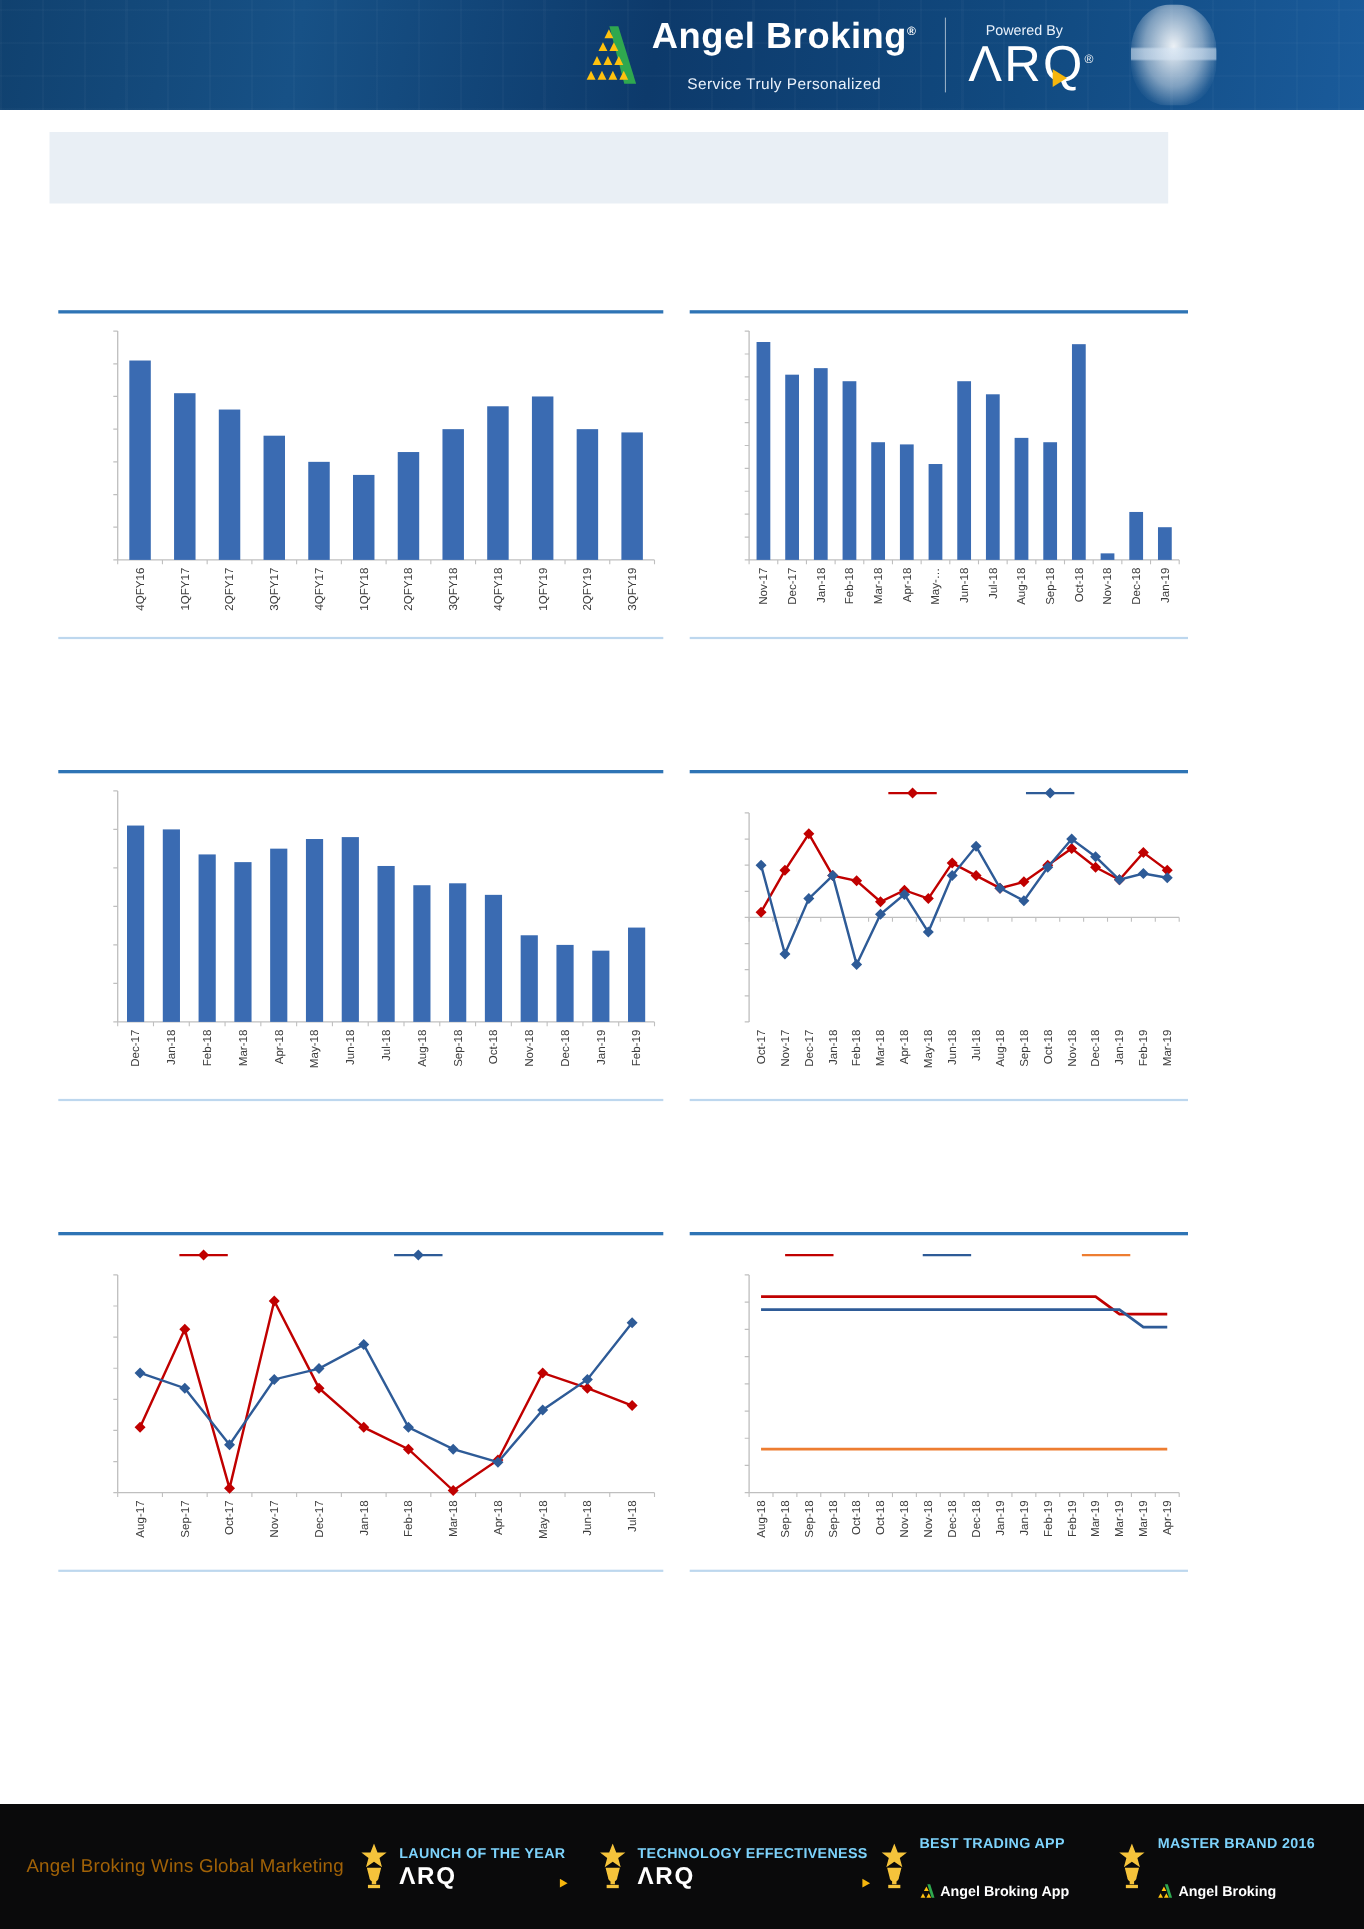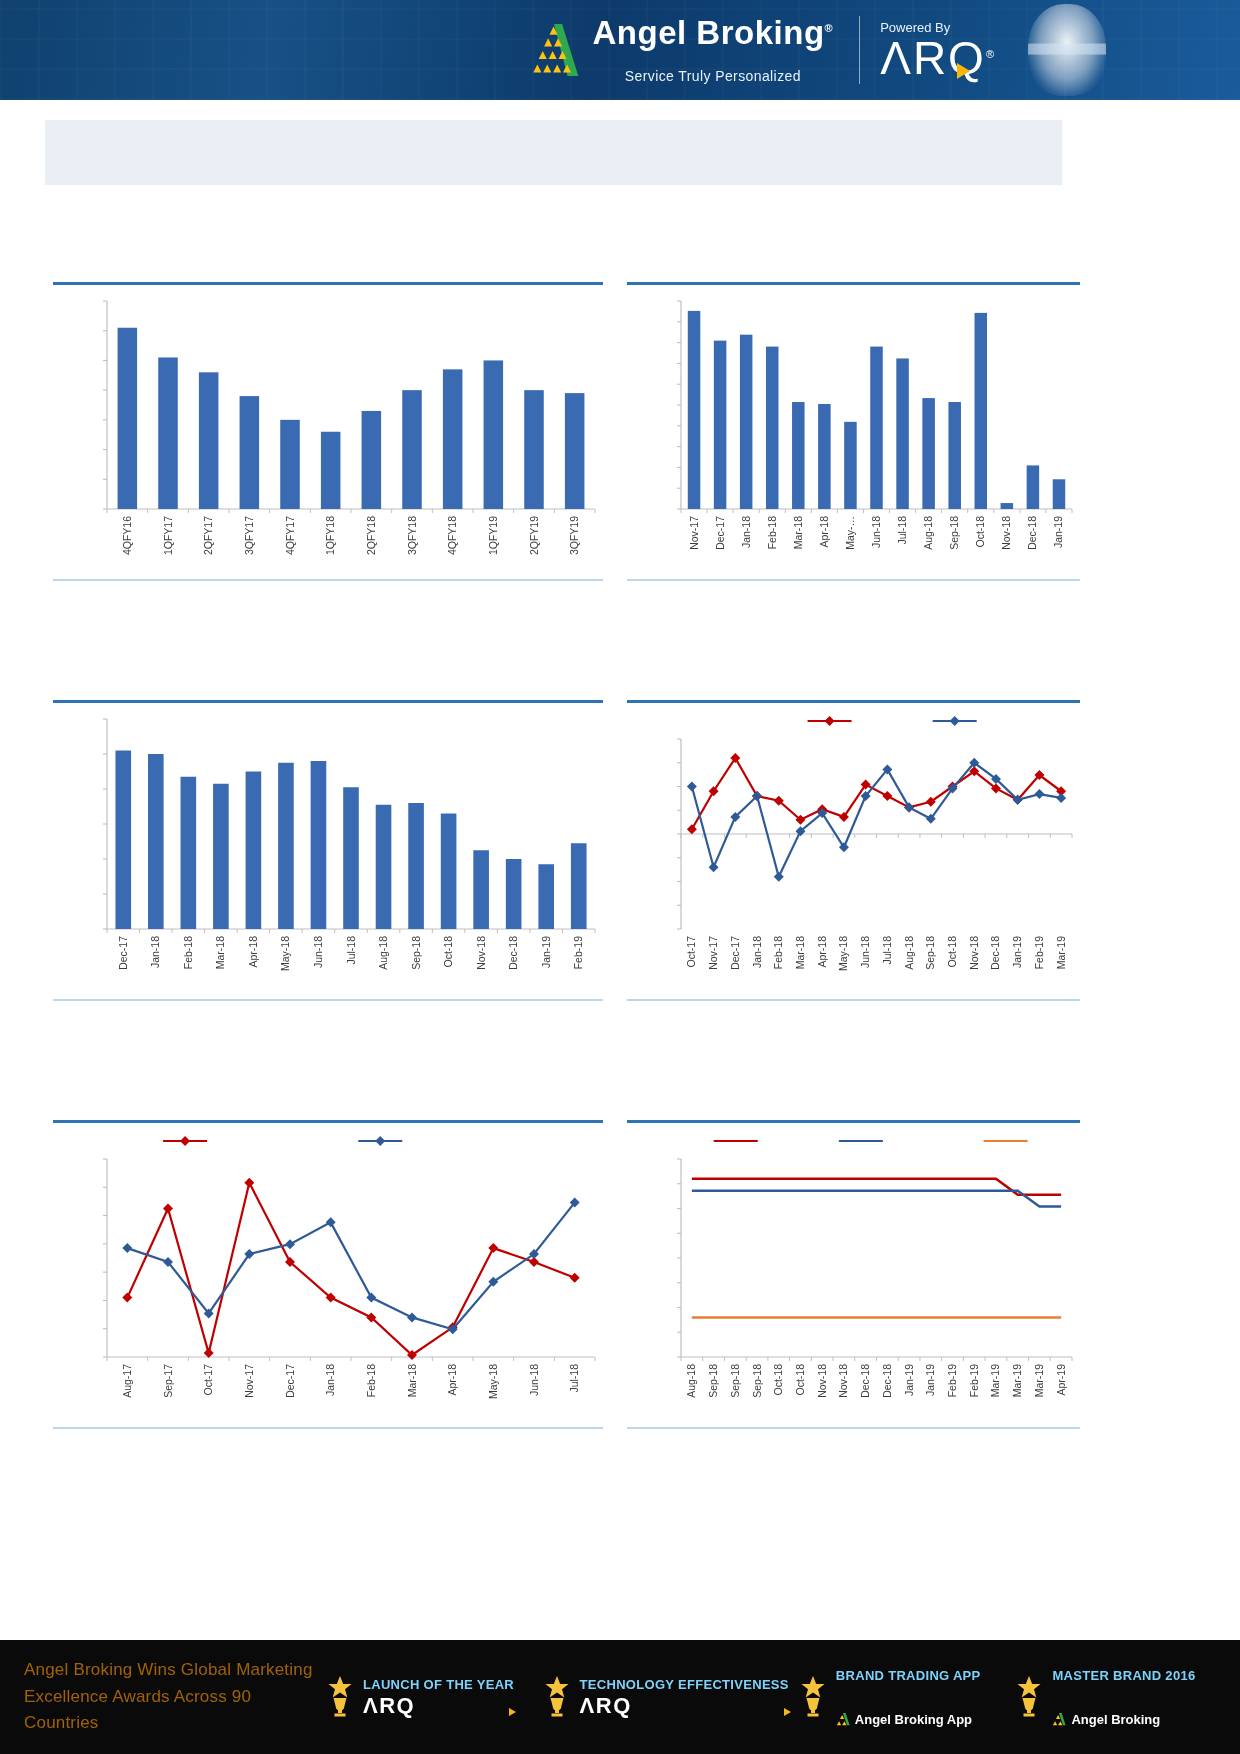--- a/index.html
+++ b/index.html
@@ -16,21 +16,21 @@
     display:flex; align-items:center; position:relative;
   }
   .hdr-spacer { flex:1; }
   .logo-group { display:flex; align-items:center; gap:12px; }
   .brand-col { display:flex; flex-direction:column; align-items:center; }
   .brand { color:#fff; font-size:33px; font-weight:bold; letter-spacing:0.5px; line-height:1.05; white-space:nowrap; }
   .brand sup { font-size:11px; }
   .tagline { color:#e9f1fb; font-size:14px; letter-spacing:0.4px; margin-top:18px; }
   .hdr-divider { width:1px; height:68px; background:rgba(255,255,255,0.55); margin:0 20px 0 26px; }
   .arq-group { display:flex; flex-direction:column; color:#fff; margin-right:18px; }
-  .powered-by { font-size:13px; color:#e9f1fb; margin-left:0; }
+  .powered-by { font-size:13px; color:#e9f1fb; margin-left:16px; }
   .arq-logo { font-size:46px; font-weight:normal; letter-spacing:2px; line-height:1.0; position:relative; display:inline-block; }
   .arq-logo sup { font-size:11px; vertical-align:super; }
   .arq-arrow { position:absolute; right:26px; bottom:2px; width:0; height:0;
     border-top:8px solid transparent; border-bottom:8px solid transparent; border-left:13px solid #f6b60d; }
   .head-gfx { width:78px; height:92px; margin-right:134px; margin-left:14px; border-radius:46% 46% 42% 42%;
     background:
       linear-gradient(0deg, transparent 44%, rgba(215,230,245,0.55) 46%, rgba(215,230,245,0.55) 56%, transparent 58%),
       radial-gradient(ellipse at 50% 42%, rgba(255,255,255,0.92) 0%, rgba(255,255,255,0.45) 48%, rgba(255,255,255,0.08) 72%, transparent 80%);
   }
 
@@ -533,21 +533,20 @@
           <line x1="356.53" y1="18" x2="400.53" y2="18" stroke="#ed7d31" stroke-width="2.2"></line>
         </svg></div>
     <div class="rule-bottom"></div>
   </div>
 
 </div>
 
 <div class="ftr">
   <div class="ftr-headline">
     <div>Angel Broking Wins Global Marketing</div>
-    <div>Excellence Awards Across 90 Countries</div>
   </div>
 
   <div class="award">
     <svg class="trophy" width="28" height="42" viewBox="0 0 28 42">
       <polygon points="14,0 17.2,8 25.5,8 19,13.2 21.3,21.5 14,16.4 6.7,21.5 9,13.2 2.5,8 10.8,8" fill="#f5c33b"></polygon>
       <path d="M7.5 22 h13 l-2.2 8.5 a4.3 4.3 0 0 1 -8.6 0 z" fill="#f5c33b"></path>
       <rect x="12" y="33" width="4" height="4" fill="#f5c33b"></rect>
       <rect x="8.5" y="37.5" width="11" height="3" fill="#f5c33b"></rect>
     </svg>
     <div class="award-col">
@@ -570,21 +569,21 @@
   </div>
 
   <div class="award">
     <svg class="trophy" width="28" height="42" viewBox="0 0 28 42">
       <polygon points="14,0 17.2,8 25.5,8 19,13.2 21.3,21.5 14,16.4 6.7,21.5 9,13.2 2.5,8 10.8,8" fill="#f5c33b"></polygon>
       <path d="M7.5 22 h13 l-2.2 8.5 a4.3 4.3 0 0 1 -8.6 0 z" fill="#f5c33b"></path>
       <rect x="12" y="33" width="4" height="4" fill="#f5c33b"></rect>
       <rect x="8.5" y="37.5" width="11" height="3" fill="#f5c33b"></rect>
     </svg>
     <div class="award-col">
-      <span class="award-title">BRAND TRADING APP</span>
+      <span class="award-title">BEST TRADING APP</span>
       <span class="award-sub-ab">
         <svg width="14" height="14" viewBox="0 0 16 16">
           <polygon points="8,1 11,1 15.5,15 12.5,15" fill="#2fa84f"></polygon>
           <polygon points="4.5,8 9.5,8 7,3.5" fill="#ffc20e"></polygon>
           <polygon points="1,15 6,15 3.5,10.5" fill="#ffc20e"></polygon>
           <polygon points="7,15 12,15 9.5,10.5" fill="#ffc20e"></polygon>
         </svg>
         <span>Angel Broking App</span>
       </span>
     </div>

